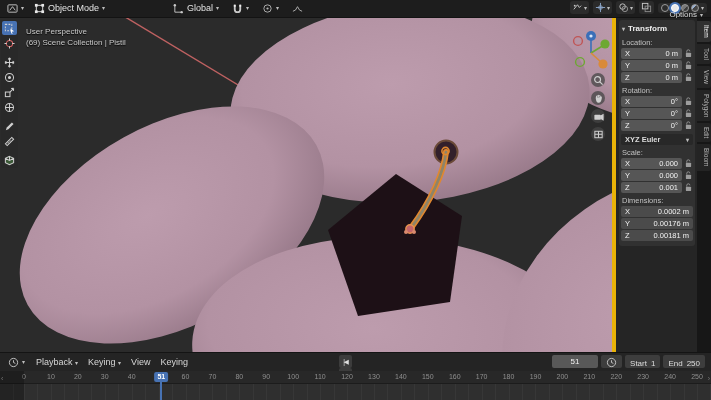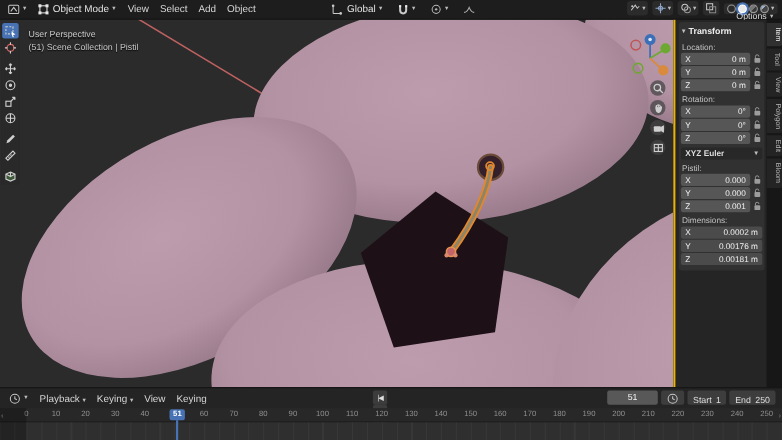--- a/index.html
+++ b/index.html
@@ -35,21 +35,21 @@
   .tool-btn.active{background:#4772b3;}
   .tool-btn svg{display:block;}
   .tool-gap{height:3px;}
 
   
   #nav-gizmo{position:absolute;left:572px;top:10px;}
   #nav-btns{position:absolute;left:591px;top:55px;display:flex;flex-direction:column;gap:4px;}
   .nav-btn{width:14px;height:14px;border-radius:50%;background:rgba(70,70,70,.75);display:flex;align-items:center;justify-content:center;}
 
   
-  #sidebar{width:85px;height:334px;background:#252525;border-left:2px solid #eab308;padding:2px 2px 2px 3px;}
+  #sidebar{width:85px;height:334px;background:#252525;border-left:4px solid #eab308;padding:2px 2px 2px 3px;}
   #transform-panel{background:#313131;border-radius:3px;padding:2px 2px 4px 2px;}
   #panel-header{display:flex;align-items:center;gap:3px;font-size:8px;color:#ececec;font-weight:bold;padding:2px 1px;}
   .sec-label{font-size:7.5px;color:#c2c2c2;margin:3px 0 1px 1px;}
   .axis-row{display:flex;align-items:center;margin-bottom:1px;gap:2px;}
   .axis-field{flex:1;display:flex;justify-content:space-between;align-items:center;background:#565656;border-radius:2px;height:11px;padding:0 4px;color:#f1f1f1;font-size:7.5px;}
   .axis-field.dim{background:#4b4b4b;}
   .lock-slot{width:9px;display:flex;justify-content:center;}
   .euler-dd{display:flex;justify-content:space-between;align-items:center;background:#282828;border-radius:2px;height:11px;padding:0 4px;margin:3px 0;color:#dcdcdc;font-size:7.5px;font-weight:bold;}
   #tabstrip{width:14px;height:334px;background:#171717;display:flex;flex-direction:column;padding-top:3px;gap:2px;}
   .side-tab{writing-mode:vertical-rl;font-size:6.5px;color:#b5b5b5;background:#242424;border-radius:0 2px 2px 0;padding:4px 1px;text-align:center;}
@@ -92,21 +92,20 @@
         <svg class="mini-ico" viewBox="0 0 12 12">
             <rect x="2.5" y="2.5" width="7" height="7" fill="none" stroke="#e8e8e8"></rect>
             <rect x="1" y="1" width="3" height="3" fill="#e8e8e8"></rect>
             <rect x="8" y="1" width="3" height="3" fill="#e8e8e8"></rect>
             <rect x="1" y="8" width="3" height="3" fill="#e8e8e8"></rect>
             <rect x="8" y="8" width="3" height="3" fill="#e8e8e8"></rect>
           </svg>
         <span>Object Mode</span>
         <span class="chev">▾</span>
       </span>
-      <span id="topbar-menus"><span class="menu-item">View</span><span class="menu-item">Select</span><span class="menu-item">Add</span><span class="menu-item">Object</span></span>
     </div>
 
     <div class="tb-mid">
       <span class="tb-chip">
         <svg class="mini-ico" viewBox="0 0 12 12">
             <path d="M2 10 L2 3 M2 10 L9 10" stroke="#c9c9c9" fill="none"></path>
             <circle cx="2" cy="2.5" r="1.3" fill="#c9c9c9"></circle>
             <circle cx="9.5" cy="10" r="1.3" fill="#c9c9c9"></circle>
           </svg>
         <span>Global</span>
@@ -258,21 +257,21 @@
           <div class="tool-gap"></div>
           <div class="tool-btn">
             <svg width="11" height="11" viewBox="0 0 12 12" fill="none" stroke="#cfcfcf" stroke-width="1.1">
               <path d="M6 1.5 L10.5 3.5 L10.5 8.5 L6 10.5 L1.5 8.5 L1.5 3.5 Z M6 1.5 L6 6 M1.5 3.5 L6 6 L10.5 3.5" fill="#3c5a38"></path>
             </svg>
           </div>
         </div>
 
       <div id="vp-overlay-text">
         <div>User Perspective</div>
-        <div>(51) Scene Collection | Pistil</div>
+        <div>(69) Scene Collection | Pistil</div>
       </div>
 
       <svg id="nav-gizmo" width="38" height="44" viewBox="0 0 38 44">
         <line x1="19" y1="25" x2="19" y2="10" stroke="#3b6fb8" stroke-width="1.6"></line>
         <line x1="19" y1="25" x2="32" y2="17" stroke="#6da832" stroke-width="1.6"></line>
         <line x1="19" y1="25" x2="30" y2="35" stroke="#d98a3a" stroke-width="1.6"></line>
         <circle cx="19" cy="8" r="5" fill="#3b6fb8"></circle>
           <circle cx="19" cy="8" r="1.6" fill="#dce8f8"></circle>
         <circle cx="33" cy="16" r="4.6" fill="#6da832"></circle>
         <circle cx="6" cy="13" r="4.4" fill="none" stroke="#c05555" stroke-width="1.4"></circle>
@@ -384,21 +383,21 @@
                 <svg width="7" height="9" viewBox="0 0 8 10" fill="none" stroke="#9c9c9c" stroke-width="1">
                   <path d="M2 4 L2 2.6 A1.8 1.8 0 0 1 5.6 2.6"></path>
                   <rect x="1" y="4" width="6" height="5" rx="1" fill="#9c9c9c" stroke="none"></rect>
                 </svg>
               </span>
             </div>
             <div class="euler-dd">
               <span>XYZ Euler</span>
               <span class="chev">▾</span>
             </div>
-            <div class="sec-label">Pistil:</div>
+            <div class="sec-label">Scale:</div>
             <div class="axis-row">
               <div class="axis-field">
                 <span>X</span>
                 <span>0.000</span>
               </div>
               <span class="lock-slot">
                 <svg width="7" height="9" viewBox="0 0 8 10" fill="none" stroke="#9c9c9c" stroke-width="1">
                   <path d="M2 4 L2 2.6 A1.8 1.8 0 0 1 5.6 2.6"></path>
                   <rect x="1" y="4" width="6" height="5" rx="1" fill="#9c9c9c" stroke="none"></rect>
                 </svg>

